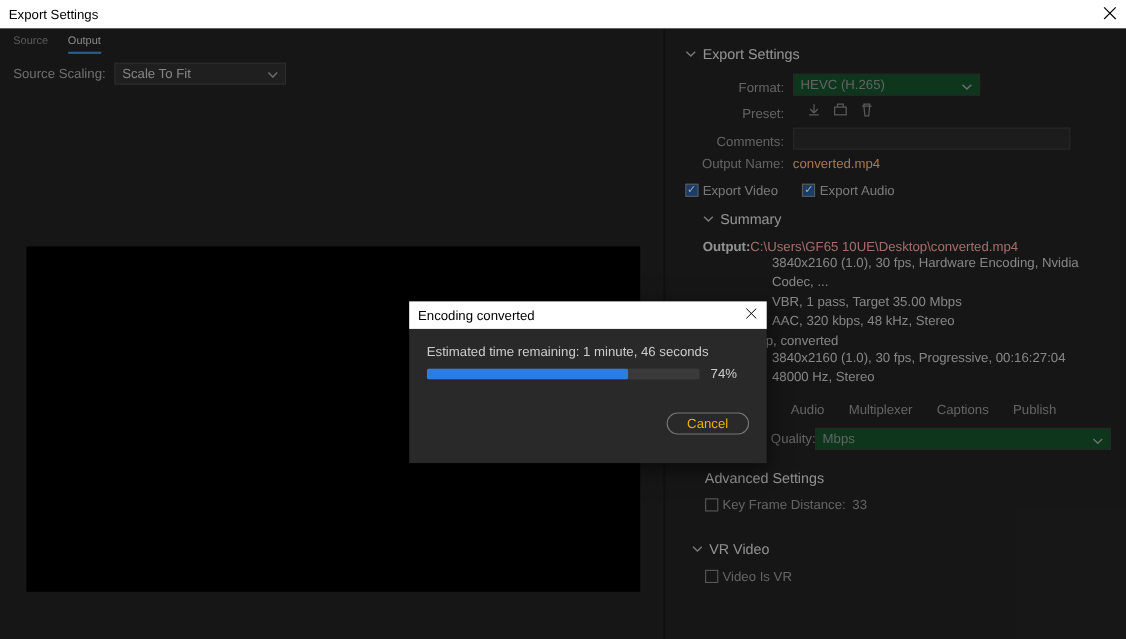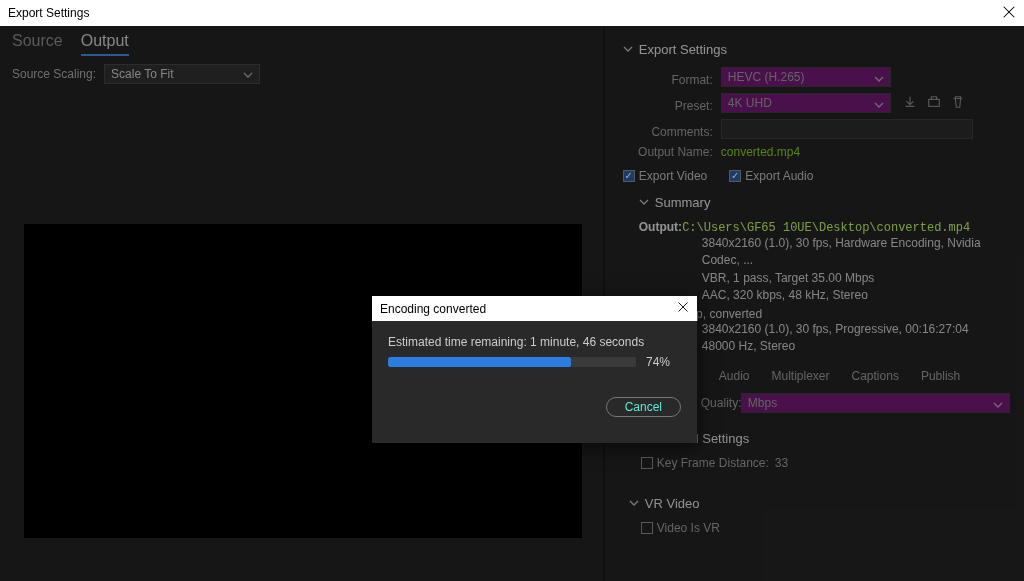--- a/index.html
+++ b/index.html
@@ -9,21 +9,21 @@
 
 .titlebar { height: 26px; background: #fff; color: #000; display: flex; align-items: center; padding: 0 8px; font-size: 12px; justify-content: space-between; }
 .titlebar .close svg { width: 14px; height: 14px; }
 
 
 .main { display: flex; height: 555px; }
 .left { width: 604px; background: #232323; position: relative; }
 .right { width: 420px; background: #232323; padding: 10px 14px 0 18px; color: #aaa; position: relative; }
 
 
-.tabs { display: flex; gap: 18px; padding: 6px 12px 0 12px; font-size: 16px; color: #8a8a8a; }
+.tabs { display: flex; gap: 18px; padding: 6px 12px 0 12px; font-size: 10px; color: #8a8a8a; }
 .tab { padding-bottom: 4px; cursor: pointer; }
 .tab.active { color: #d0d0d0; border-bottom: 2px solid #3f8ae0; }
 
 
 .scalingrow { display: flex; align-items: center; gap: 8px; padding: 8px 12px; font-size: 12px; color: #aaa; }
 .dropdown { background: #303030; border: 1px solid #444; color: #ccc; font-size: 12px; height: 20px; display: flex; align-items: center; padding: 0 6px; position: relative; }
 .dropdown.wide { width: 156px; }
 .dropdown .chev { position: absolute; right: 6px; top: 4px; }
 
 
@@ -31,27 +31,27 @@
 
 
 .splitter { width: 2px; background: #1a1a1a; cursor: ew-resize; }
 
 
 .section-header { display: flex; align-items: center; gap: 6px; font-size: 13px; color: #ddd; margin: 6px 0 10px 0; }
 .section-header .chev { color: #999; }
 .formrow { display: flex; align-items: flex-end; font-size: 12px; margin-bottom: 6px; }
 .formrow .label { width: 90px; text-align: right; color: #9a9a9a; margin-right: 8px; }
 .formrow .control { flex: 1; }
-.select { background: #701a75; border: 1px solid #3d3d3d; color: #9a9a9a; height: 20px; display: flex; align-items: center; padding: 0 6px; position: relative; font-size: 12px; }
+.select { background: #14532d; border: 1px solid #3d3d3d; color: #9a9a9a; height: 20px; display: flex; align-items: center; padding: 0 6px; position: relative; font-size: 12px; }
 .select.short { width: 170px; }
 .select .chev { position: absolute; right: 6px; top: 5px; }
 .textinput { background: #2b2b2b; border: 1px solid #3d3d3d; width: 252px; height: 20px; color: #ccc; font-size: 12px; padding: 0 6px; }
 .icons-row { display: inline-flex; gap: 10px; margin-left: 12px; }
 .iconbtn { color: #8a8a8a; cursor: pointer; }
-.link { color: #84cc16; cursor: pointer; }
+.link { color: #fdba74; cursor: pointer; }
 .checkbox-row { display: flex; align-items: center; gap: 22px; margin: 10px 0 12px 0; font-size: 12px; color: #bbb; }
 .cb { width: 12px; height: 12px; border: 1px solid #888; display: inline-flex; align-items: center; justify-content: center; margin-right: 4px; background: #265fa6; color: #fff; font-size: 10px; line-height: 10px; cursor: pointer; }
 .cb.unchecked { background: transparent; color: transparent; }
 .summary { font-size: 12px; }
 .summary-block { margin-left: 63px; color: #ccc; line-height: 1.45; }
 .summary-left { display:inline-block; width:40px; text-align:right; color:#e0e0e0; font-weight:600; vertical-align:top; }
 
 .subtabs { display: flex; gap: 22px; font-size: 12px; color: #9a9a9a; margin-top: 14px; padding-left: 96px; }
 .subtabs span { cursor: pointer; }
 
@@ -65,30 +65,30 @@
 .adv-row .val { margin-left: 6px; }
 
 .vr-header { display:flex; align-items:center; gap:6px; font-size:13px; color:#ddd; margin-top: 26px; margin-left:6px; }
 .vr-row { display:flex; align-items:center; font-size:12px; margin-top: 10px; margin-left:18px; color:#9a9a9a; }
 .vr-row .cb { background: transparent; color: transparent; }
 
 
 .dim { position:absolute; inset:26px 0 0 0; background: rgba(0,0,0,0.35); pointer-events:none; }
 
 
-.dialog { position:absolute; left:372px; top:296px; width:325px; height:147px; background:#292929; box-shadow: 0 4px 18px rgba(0,0,0,0.6); }
+.dialog { position:absolute; left:372px; top:274px; width:325px; height:147px; background:#292929; box-shadow: 0 4px 18px rgba(0,0,0,0.6); }
 .dialog-header { height:25px; background:#fff; color:#000; font-size:12px; display:flex; align-items:center; justify-content:space-between; padding:0 8px; }
 .dlg-close { cursor:pointer; }
 .dlg-body { padding: 14px 27px 0 16px; font-size:12px; color:#ccc; }
 .dlg-row { display:flex; align-items:center; gap:10px; margin-top:6px; }
 .progress-outer { width:254px; height:10px; background:#3a3a3a; border-radius:2px; overflow:hidden; }
 .progress-inner { background:#2b7de1; height:100%; border-radius:2px; }
 .progress-pct { color:#ccc; font-size:12px; }
 .dlg-footer { display:flex; justify-content:flex-end; padding: 28px 16px 0 0; }
-.btn { background: transparent; border: 1px solid #777; color:#5eead4; font-size:12px; padding: 2px 18px; border-radius: 999px; cursor:pointer; }
+.btn { background: transparent; border: 1px solid #777; color:#eab308; font-size:12px; padding: 2px 18px; border-radius: 999px; cursor:pointer; }
 
 .chevsvg { width:10px; height:10px; }
 </style>
 </head>
 <body>
 
 <div class="app">
 
   <div class="titlebar">
     <span>Export Settings</span>
@@ -140,26 +140,20 @@
             <span class="chev"><svg class="chevsvg" viewBox="0 0 10 10">
                   <path d="M1 3 L5 7 L9 3" fill="none" stroke="#aaa" stroke-width="1.3"></path>
                 </svg></span>
           </div>
         </div>
       </div>
 
       <div class="formrow">
         <span class="label">Preset:</span>
         <div class="control" style="display:flex; align-items:center;">
-          <div class="select short">
-            <span>4K UHD</span>
-            <span class="chev"><svg class="chevsvg" viewBox="0 0 10 10">
-                  <path d="M1 3 L5 7 L9 3" fill="none" stroke="#aaa" stroke-width="1.3"></path>
-                </svg></span>
-          </div>
           <span class="icons-row">
             <span class="iconbtn"><svg width="14" height="14" viewBox="0 0 16 16">
                   <path d="M8 2 L8 10 M4 7 L8 11 L12 7 M3 13 L13 13" fill="none" stroke="#888" stroke-width="1.3"></path>
                 </svg></span>
             <span class="iconbtn"><svg width="14" height="14" viewBox="0 0 16 16">
                   <rect x="2" y="5" width="12" height="8" fill="none" stroke="#888" stroke-width="1.3"></rect>
                   <path d="M5 5 L5 2 L11 2 L11 5" fill="none" stroke="#888" stroke-width="1.3"></path>
                 </svg></span>
             <span class="iconbtn"><svg width="14" height="14" viewBox="0 0 16 16">
                   <path d="M3 4 L13 4 M5 4 L5 2 L11 2 L11 4 M5 4 L6 14 L10 14 L11 4" fill="none" stroke="#888" stroke-width="1.3"></path>
@@ -196,21 +190,21 @@
       <div class="section-header" style="margin-left:16px;">
         <span class="chev"><svg class="chevsvg" viewBox="0 0 10 10">
               <path d="M1 3 L5 7 L9 3" fill="none" stroke="#bbb" stroke-width="1.3"></path>
             </svg></span>
         <span style="color:#e0e0e0;">Summary</span>
       </div>
 
       <div class="summary" style="margin-left:16px;">
         <div>
           <span class="summary-left">Output:</span>
-          <span style="color:#bef264;font-family:Liberation Mono, monospace;">C:\Users\GF65 10UE\Desktop\converted.mp4</span>
+          <span style="color:#fca5a5;">C:\Users\GF65 10UE\Desktop\converted.mp4</span>
         </div>
         <div class="summary-block">
           <div>3840x2160 (1.0), 30 fps, Hardware Encoding, Nvidia Codec, ...</div>
           <div>VBR, 1 pass, Target 35.00 Mbps</div>
           <div>AAC, 320 kbps, 48 kHz, Stereo</div>
         </div>
         <div style="margin-top:2px;">
           <span class="summary-left">e:</span>
           <span style="color:#ccc;">Clip, converted</span>
         </div>

